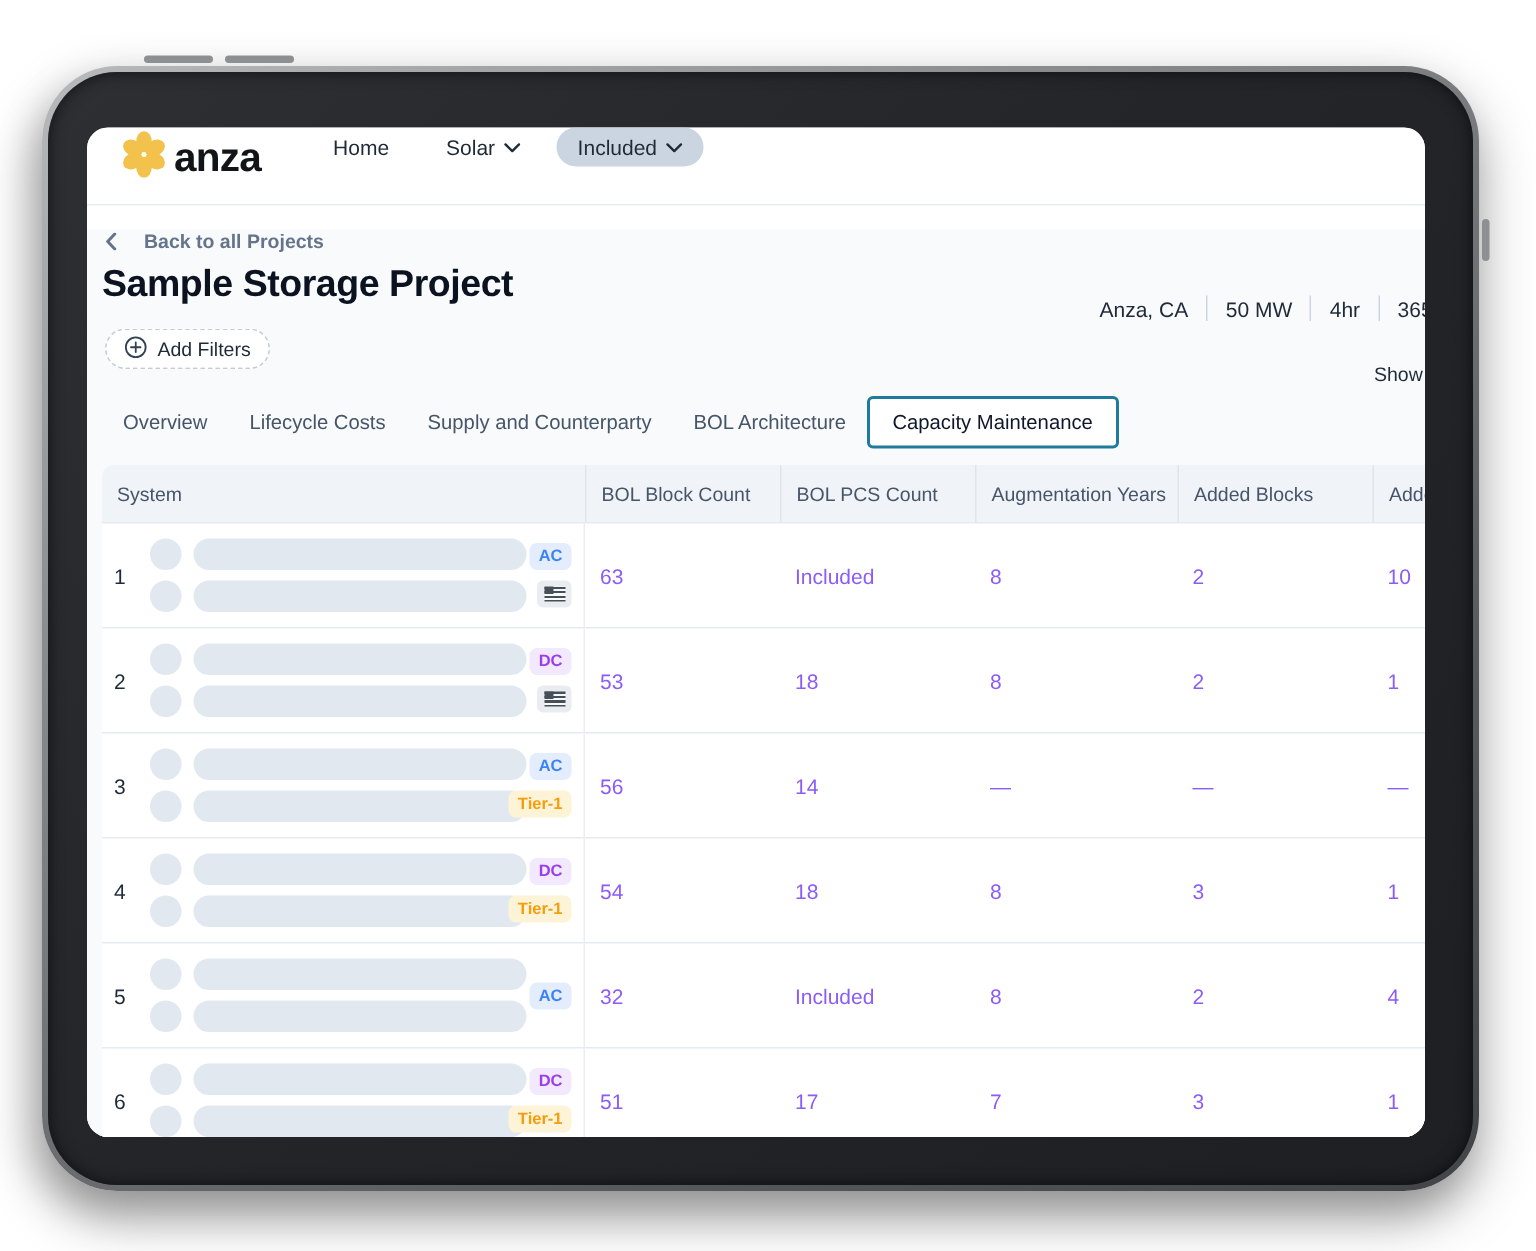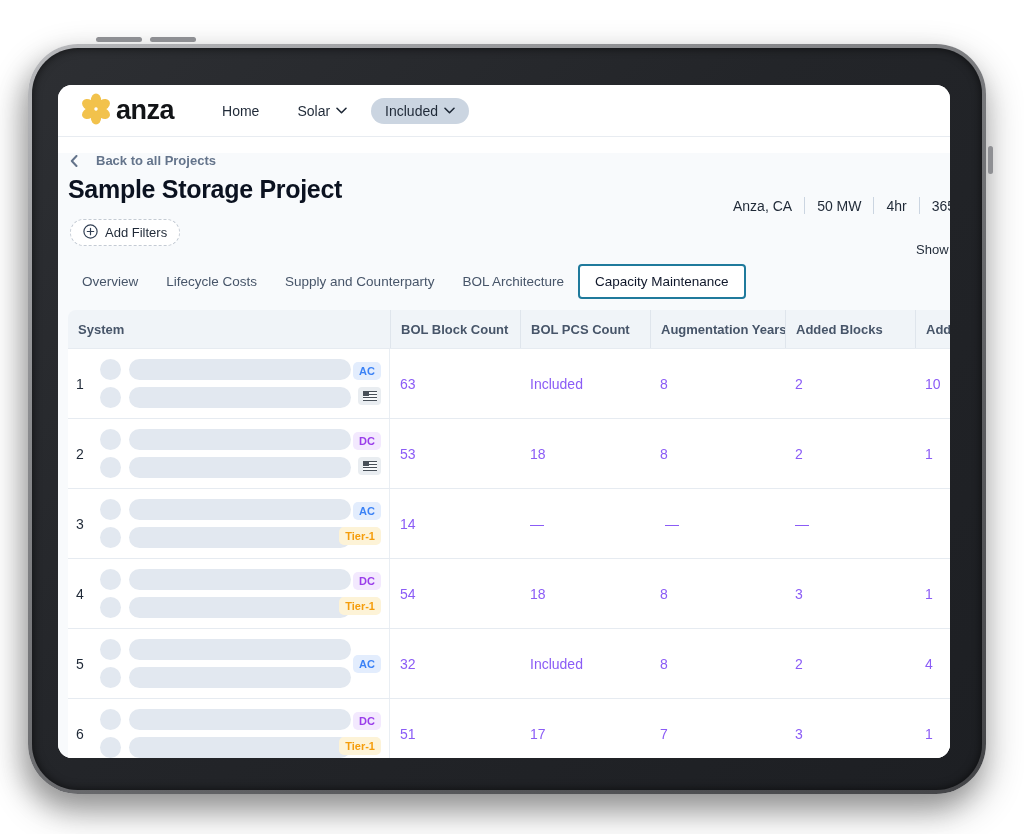--- a/index.html
+++ b/index.html
@@ -17,21 +17,21 @@
   .btn-top-1 { left:68px; top:-7px; width:46px; height:5px; }
   .btn-top-2 { left:122px; top:-7px; width:46px; height:5px; }
   .btn-right  { right:-7px; top:102px; width:5px; height:28px; }
 
   
   .screen { position:absolute; left:26px; top:37px; width:892px; height:673px;
     background:#fff; border-radius:14px; overflow:hidden; }
 
   
   .navbar { height:52px; background:#fff; border-bottom:1px solid #E8ECF1;
-    display:flex; align-items:center; padding:0 20px; }
+    display:flex; align-items:flex-start; padding:0 20px; }
   .logo { display:flex; align-items:center; gap:2px; }
   .logo-text { font-size:27px; font-weight:800; color:#121417; letter-spacing:-.5px; }
   .nav-items { display:flex; align-items:center; margin-left:34px; gap:10px; }
   .nav-item { display:flex; align-items:center; gap:6px; font-size:14px; font-weight:500;
     color:#1F2937; padding:5px 14px; border-radius:14px; cursor:pointer; }
   .nav-item.active { background:#CBD5E1; }
   .chev svg { display:block; }
 
   
   .content { height:621px; background:#F8FAFC; position:relative; }
@@ -52,21 +52,21 @@
   .tabs { display:flex; align-items:center; margin:18px 0 0 10px; height:35px; }
   .tab { font-size:13.5px; color:#475569; padding:0 14px; height:35px; display:flex;
     align-items:center; cursor:pointer; white-space:nowrap; }
   .tab.active { color:#0F172A; background:#fff; border:2px solid #1F7A9C; border-radius:4px;
     padding:0 15px; font-weight:500; }
 
   
   .table { margin:11px 0 0 10px; width:967px; }
   .thead { display:flex; background:#F0F4F8; height:38px; border-radius:8px 8px 0 0; }
   .thead .cell { display:flex; align-items:center; padding:0 10px; font-size:13px;
-    font-weight:700; color:#475569; white-space:nowrap; overflow:hidden; }
+    font-weight:400; color:#475569; white-space:nowrap; overflow:hidden; }
   .thead .cell + .cell { border-left:1px solid #DFE5EC; }
   .col-0 { width:322px; } .col-1 { width:130px; } .col-2 { width:130px; }
   .col-3 { width:135px; } .col-4 { width:130px; } .col-5 { width:120px; }
 
   .trow { display:flex; height:70px; background:#fff; border-top:1px solid #E6EBF1; }
   .sys-cell { width:322px; display:flex; align-items:center; padding:0 8px;
     border-right:1px solid #E9EEF3; position:relative; }
   .row-num { width:20px; font-size:14px; color:#1F2937; }
   .skel { display:flex; flex-direction:column; gap:7px; margin-left:4px; }
   .skel-line { display:flex; align-items:center; gap:8px; }
@@ -270,20 +270,21 @@
         <div class="skel-line">
                       <span class="skel-circle"></span>
                       <span class="skel-bar"></span>
                     </div>
       </div>
       <div class="badge-col">
                     <span class="badge badge-ac">AC</span>
                     <span class="badge badge-tier">Tier-1</span>
                   </div>
     </div>
+  <div class="val-cell col-1">56</div>
                 <div class="val-cell col-2">14</div>
                 <div class="val-cell col-3">—</div>
                 <div class="val-cell col-4">—</div>
                 <div class="val-cell col-5">—</div>
               </div>
 
   <div class="trow">
     <div class="sys-cell">
       <span class="row-num">4</span>
       <div class="skel">

